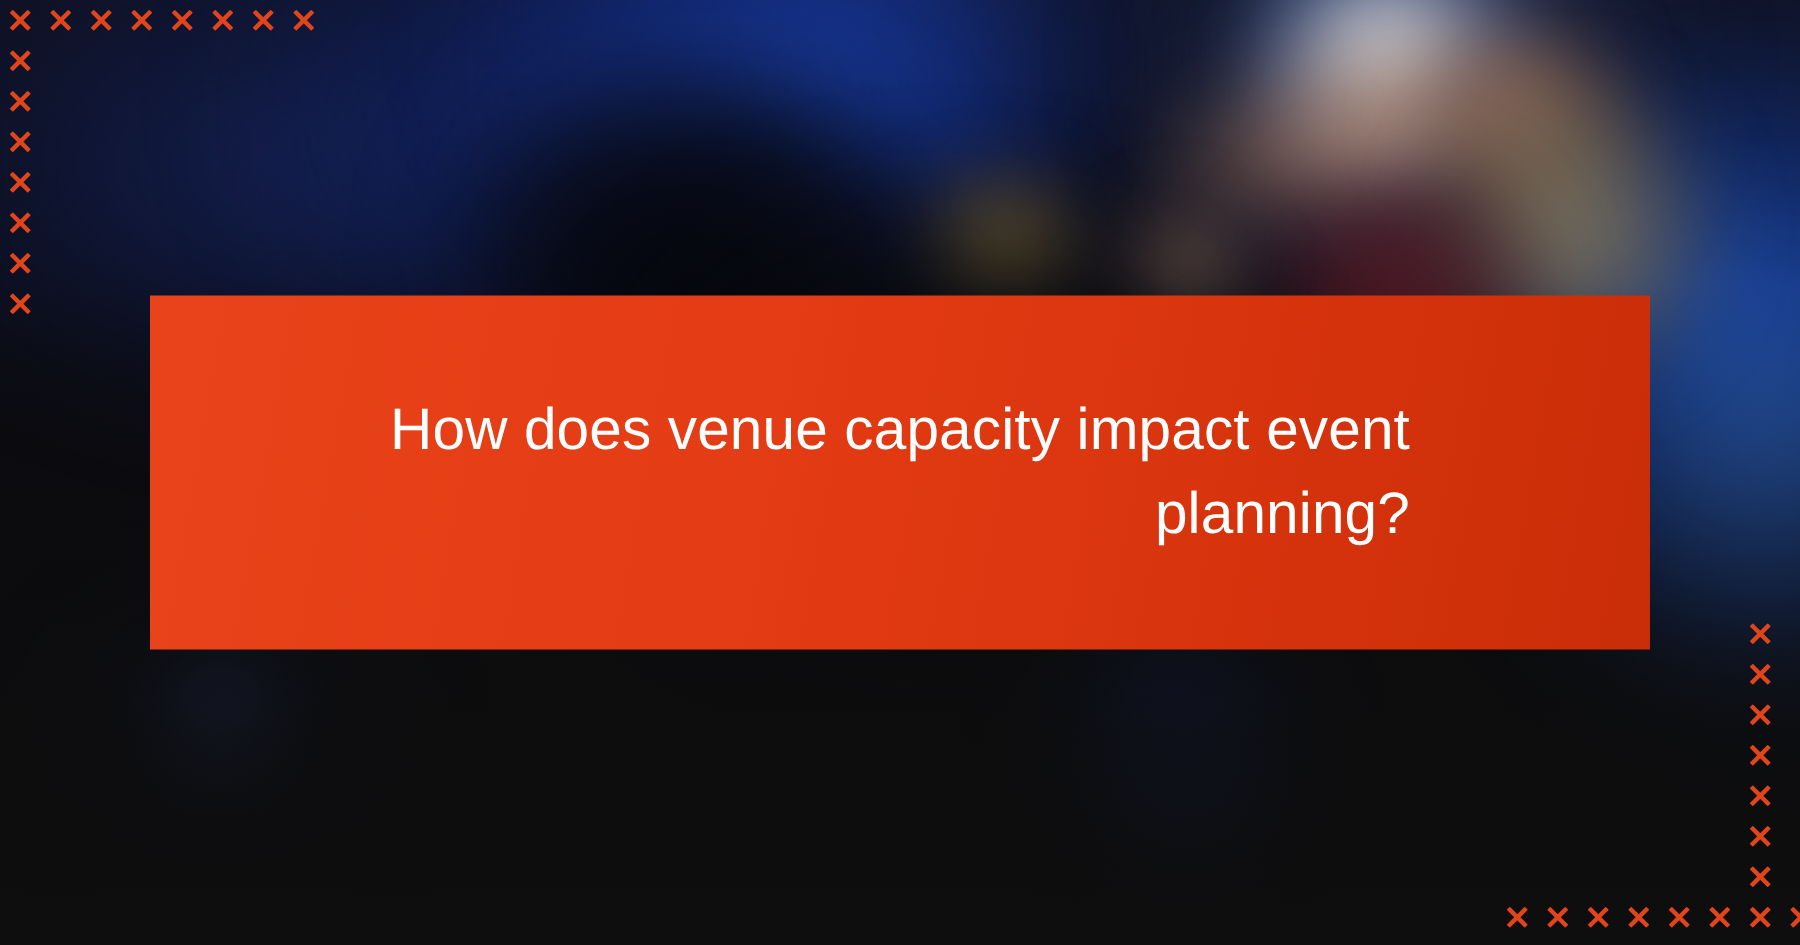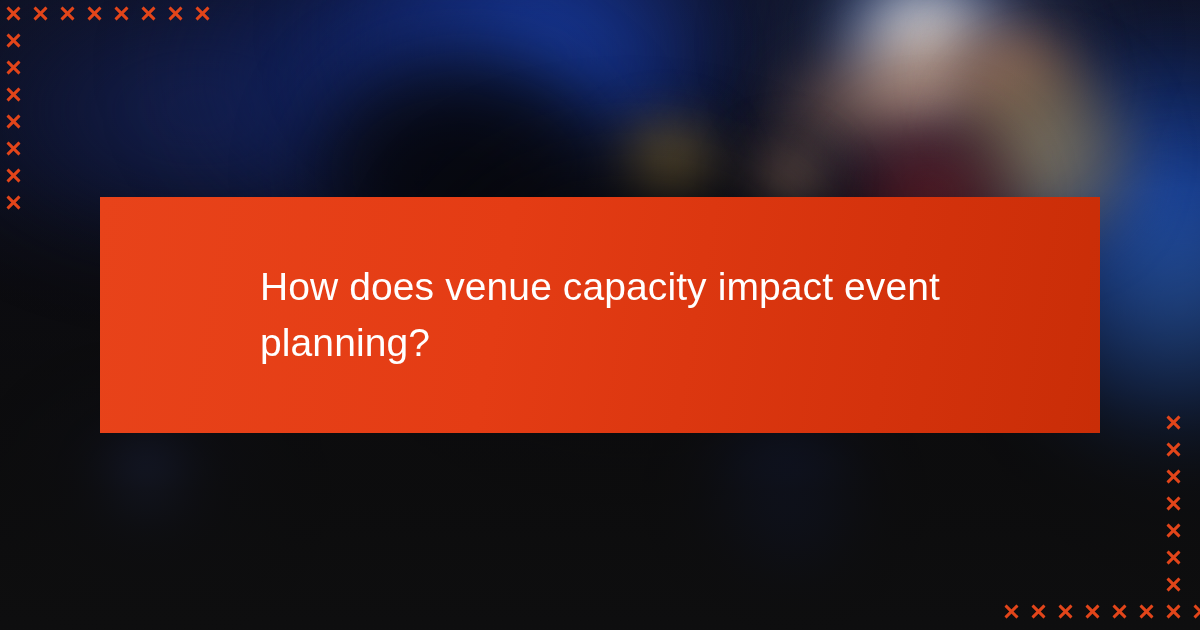--- a/index.html
+++ b/index.html
@@ -323,21 +323,21 @@
     justify-content: center;
     padding: 0 58px;
   }
 
   #banner-title {
     color: #ffffff;
     font-family: "Liberation Sans", sans-serif;
     font-size: 39px;
     font-weight: 400;
     line-height: 1.43;
-    text-align: left;
+    text-align: right;
     letter-spacing: 0.1px;
     max-width: 680px;
   }
 </style>
 </head>
 <body>
 
 <div id="card">
 
   <div class="bg-photo">

